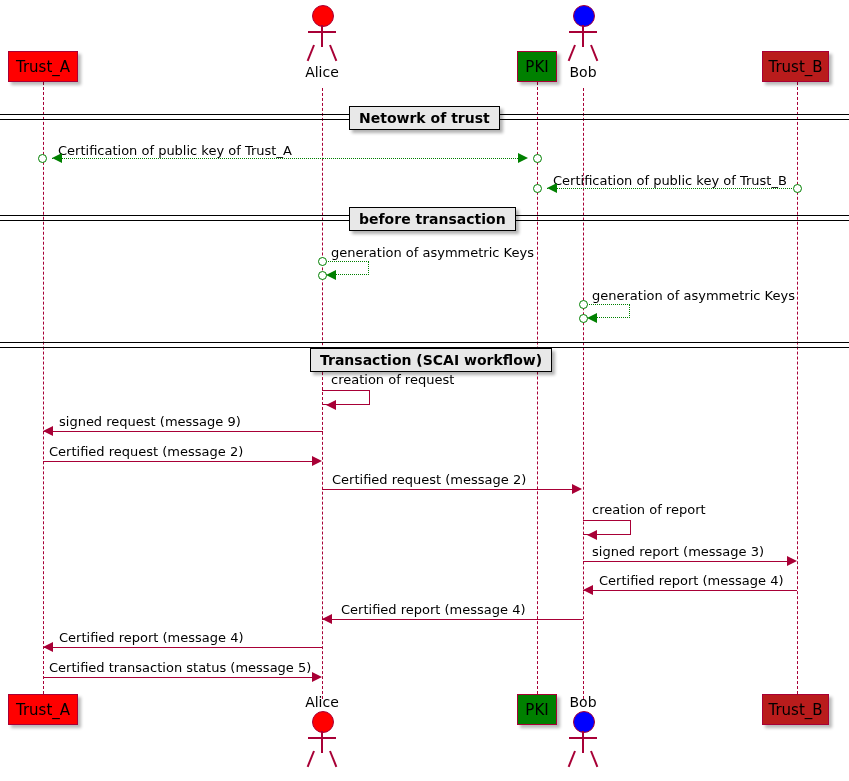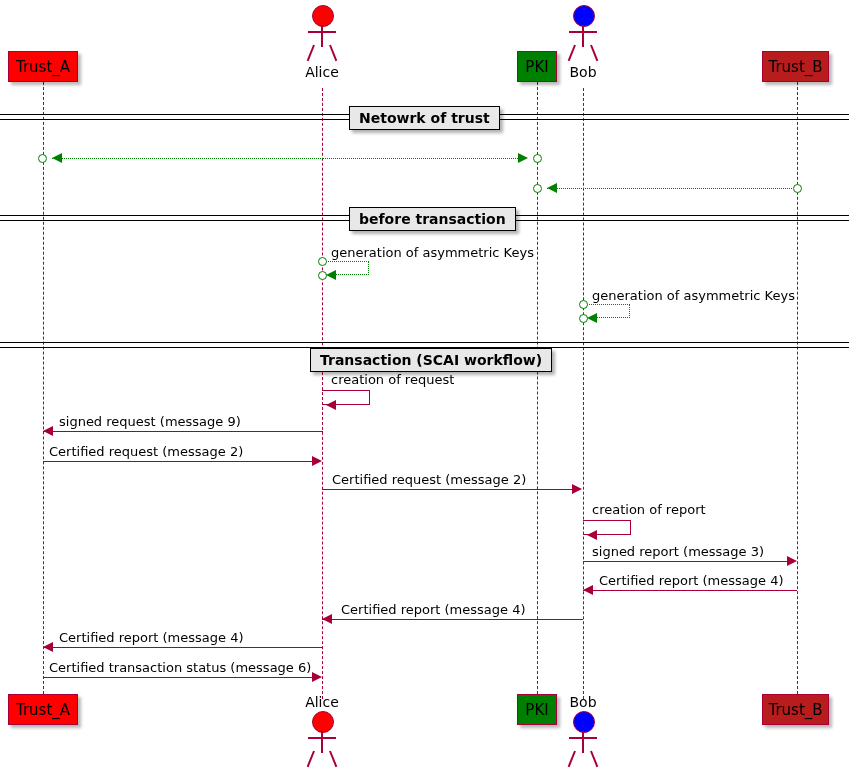--- a/index.html
+++ b/index.html
@@ -107,28 +107,30 @@
 
   <div class="pbox blue" style="left:762px; top:51px; width:67px; height:31px;">
     <span>Trust_B</span>
   </div>
 
   <div class="divline" style="top:114px;"></div>
   <div class="divbox" style="left:349px; top:106px;">
     <span>Netowrk of trust</span>
   </div>
 
+  <div class="mlabel" style="left:58px; top:143px;">Certification of public key of Trust_A</div>
   <div class="msgline dotted" style="left:52px; top:158px; width:271px;"></div>
   <div class="arrow left-dot" style="left:52px; top:153px;"></div>
   <div class="circ" style="left:38px; top:154px;"></div>
 
   <div class="msgline dotted" style="left:322px; top:158px; width:198px;"></div>
   <div class="arrow right-dot" style="left:518px; top:153px;"></div>
   <div class="circ" style="left:533px; top:154px;"></div>
 
+  <div class="mlabel" style="left:553px; top:173px;">Certification of public key of Trust_B</div>
   <div class="msgline dotted" style="left:547px; top:188px; width:245px;"></div>
   <div class="arrow left-dot" style="left:547px; top:183px;"></div>
   <div class="circ" style="left:533px; top:184px;"></div>
   <div class="circ" style="left:793px; top:184px;"></div>
 
   <div class="divline" style="top:215px;"></div>
   <div class="divbox" style="left:349px; top:207px;">
     <span>before transaction</span>
   </div>
 
@@ -178,21 +180,21 @@
   <div class="arrow left-solid" style="left:583px; top:585px;"></div>
 
   <div class="mlabel" style="left:341px; top:602px;">Certified report (message 4)</div>
   <div class="msgline solid" style="left:322px; top:619px; width:261px;"></div>
   <div class="arrow left-solid" style="left:322px; top:614px;"></div>
 
   <div class="mlabel" style="left:59px; top:630px;">Certified report (message 4)</div>
   <div class="msgline solid" style="left:43px; top:647px; width:280px;"></div>
   <div class="arrow left-solid" style="left:43px; top:642px;"></div>
 
-  <div class="mlabel" style="left:49px; top:660px;">Certified transaction status (message 6)</div>
+  <div class="mlabel" style="left:49px; top:660px;">Certified transaction status (message 5)</div>
   <div class="msgline solid" style="left:43px; top:677px; width:270px;"></div>
   <div class="arrow right-solid" style="left:312px; top:672px;"></div>
 
   <div class="pbox red" style="left:8px; top:694px; width:70px; height:31px;">
     <span>Trust_A</span>
   </div>
 
   <div class="alabel" style="left:299px; top:694px; width:46px;">Alice</div>
   <div class="actor" style="left:299px; top:711px;">
     <div class="shadow"></div>

